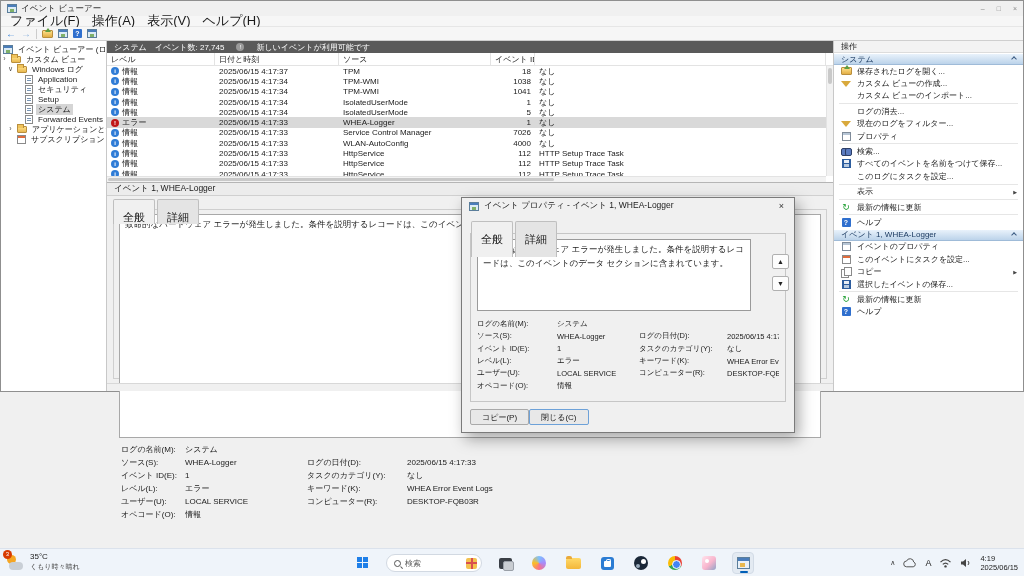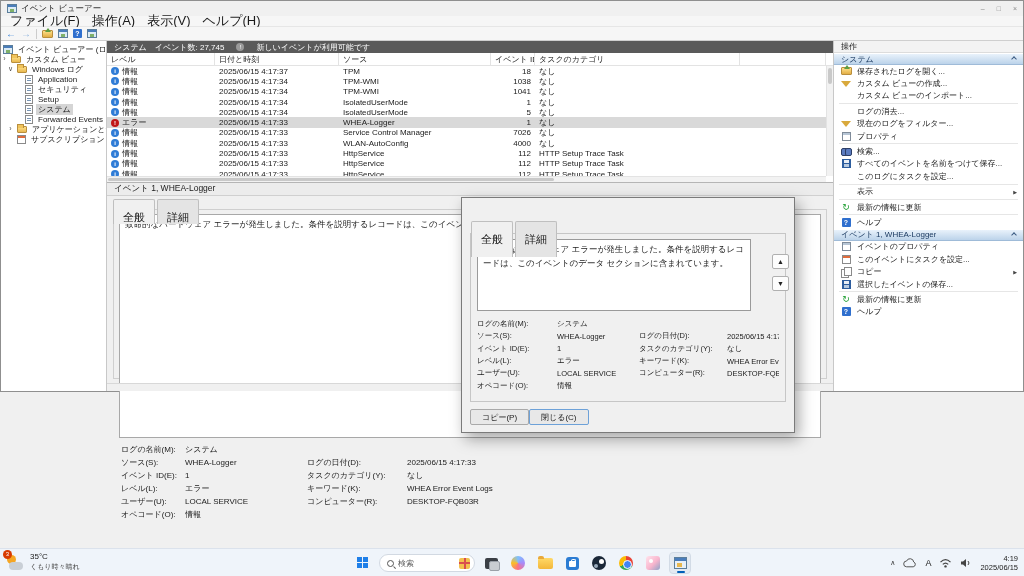--- a/index.html
+++ b/index.html
@@ -116,21 +116,21 @@
   
   .taskbar{position:absolute;left:0;bottom:0;width:1024px;height:28px;background:#eff4fa;border-top:1px solid #dbe2ec}
   .tb-weather{position:absolute;left:5px;top:3px;display:flex;align-items:center;gap:5px}
   .wx-ico{position:relative;width:20px;height:18px}
   .wx-sun{position:absolute;left:2px;top:2px;width:9px;height:9px;border-radius:50%;background:#f5a623}
   .wx-cloud{position:absolute;left:4px;bottom:1px;width:14px;height:8px;border-radius:5px;background:#c9cfd6}
   .wx-badge{position:absolute;left:-2px;top:-3px;width:9px;height:9px;border-radius:50%;background:#d83b01;color:#fff;font-size:6px;line-height:9px;text-align:center;z-index:2}
   .wx-text{display:flex;flex-direction:column;line-height:10px}
   .wx-temp{font-size:8px;color:#1a1a1a}
   .wx-cond{font-size:7px;color:#444}
-  .tb-center{position:absolute;left:352px;top:3px;display:flex;align-items:center;gap:5px;height:22px}
+  .tb-center{position:absolute;left:352px;top:3px;display:flex;align-items:center;gap:12px;height:22px}
   .win-logo{width:12px;height:12px;display:grid;grid-template-columns:5px 5px;grid-template-rows:5px 5px;gap:1px}
   .win-logo i{background:#1f7fe8}
   .search-pill{width:96px;height:18px;border-radius:9px;background:#fff;border:1px solid #d2d9e2;display:flex;align-items:center;gap:4px;padding:0 4px 0 7px}
   .mag{width:7px;height:7px;border:1.3px solid #555;border-radius:50%;position:relative;flex:none}
   .mag::after{content:"";position:absolute;width:3px;height:1.3px;background:#555;left:5px;top:6px;transform:rotate(45deg)}
   .search-text{font-size:8px;color:#555;flex:1}
   .gift{width:11px;height:11px;background:#f3c14f;border-radius:2px;position:relative;flex:none}
   .gift::before{content:"";position:absolute;left:4.5px;top:0;width:2px;height:11px;background:#d94f4f}
   .gift::after{content:"";position:absolute;left:0;top:4.5px;width:11px;height:2px;background:#d94f4f}
   .app{width:22px;height:22px;display:flex;align-items:center;justify-content:center;position:relative;border-radius:4px}
@@ -150,21 +150,21 @@
   .ic-chrome{width:14px;height:14px;border-radius:50%;background:conic-gradient(#ea4335 0 33%,#34a853 0 66%,#fbbc05 0 100%);position:relative}
   .ic-chrome::after{content:"";position:absolute;left:3.5px;top:3.5px;width:7px;height:7px;background:#4285f4;border:1.5px solid #fff;border-radius:50%}
   .ic-game{width:14px;height:14px;border-radius:3px;background:linear-gradient(135deg,#ffe3ec,#f8b5cd 55%,#8fa3c8);position:relative}
   .ic-game::after{content:"";position:absolute;left:3px;top:3px;width:4px;height:4px;background:#fff;border-radius:50%}
   .ic-eventvwr{width:13px;height:12px;background:#e8f0f7;border:1px solid #5b7e9b;position:relative}
   .ic-eventvwr::before{content:"";position:absolute;left:0;right:0;top:0;height:3px;background:#4a7dbb}
   .ic-eventvwr::after{content:"";position:absolute;left:2px;top:5px;width:5px;height:4px;background:#e8b84f}
   .tb-tray{position:absolute;right:6px;top:0;height:28px;display:flex;align-items:center;gap:8px}
   .tray-chev{font-size:7px;color:#333}
   .ime{font-size:9px;color:#222}
-  .clock{text-align:right;font-size:7.5px;line-height:9px;color:#1a1a1a}
+  .clock{font-size:7.5px;line-height:9px;color:#1a1a1a}
 </style>
 </head>
 <body>
 
 <div class="window">
 
   <div class="titlebar">
     <span class="mi mi-console"></span>
     <span class="title-text">イベント ビューアー</span>
     <span class="win-controls">
@@ -248,21 +248,20 @@
           <span>新しいイベントが利用可能です</span>
         </span>
       </div>
 
       <div class="list">
         <div class="cols">
           <span class="col c0">レベル</span>
           <span class="col c1">日付と時刻</span>
           <span class="col c2">ソース</span>
           <span class="col c3">イベント ID</span>
-          <span class="col c4">タスクのカテゴリ</span>
           <span class="col cf"></span>
         </div>
         <div class="rows">
           <div class="row">
             <span class="cell c0 lvlcell">
                 <span class="lvl lvl-info">i</span>
                 <span>情報</span>
               </span>
             <span class="cell c1">2025/06/15 4:17:37</span>
             <span class="cell c2">TPM</span>
@@ -554,20 +553,25 @@
         <span class="ai-ico">
             <span class="mi mi-help">?</span>
           </span>
         <span class="nowrap">ヘルプ</span>
       </div>
     </div>
   </div>
 </div>
 
 <div class="dialog">
+  <div class="dlg-title">
+    <span class="mi mi-console"></span>
+    <span class="nowrap">イベント プロパティ - イベント 1, WHEA-Logger</span>
+    <span class="dlg-close">×</span>
+  </div>
   <div class="dlg-tabs">
     <span class="tab active">全般</span>
     <span class="tab">詳細</span>
   </div>
   <div class="dlg-page">
     <div class="dlg-msg">
       <span>致命的なハードウェア エラーが発生しました。条件を説明するレコードは、このイベントのデータ セクションに含まれています。</span>
     </div>
     <div class="dlg-fields">
       <div class="dfrow">

